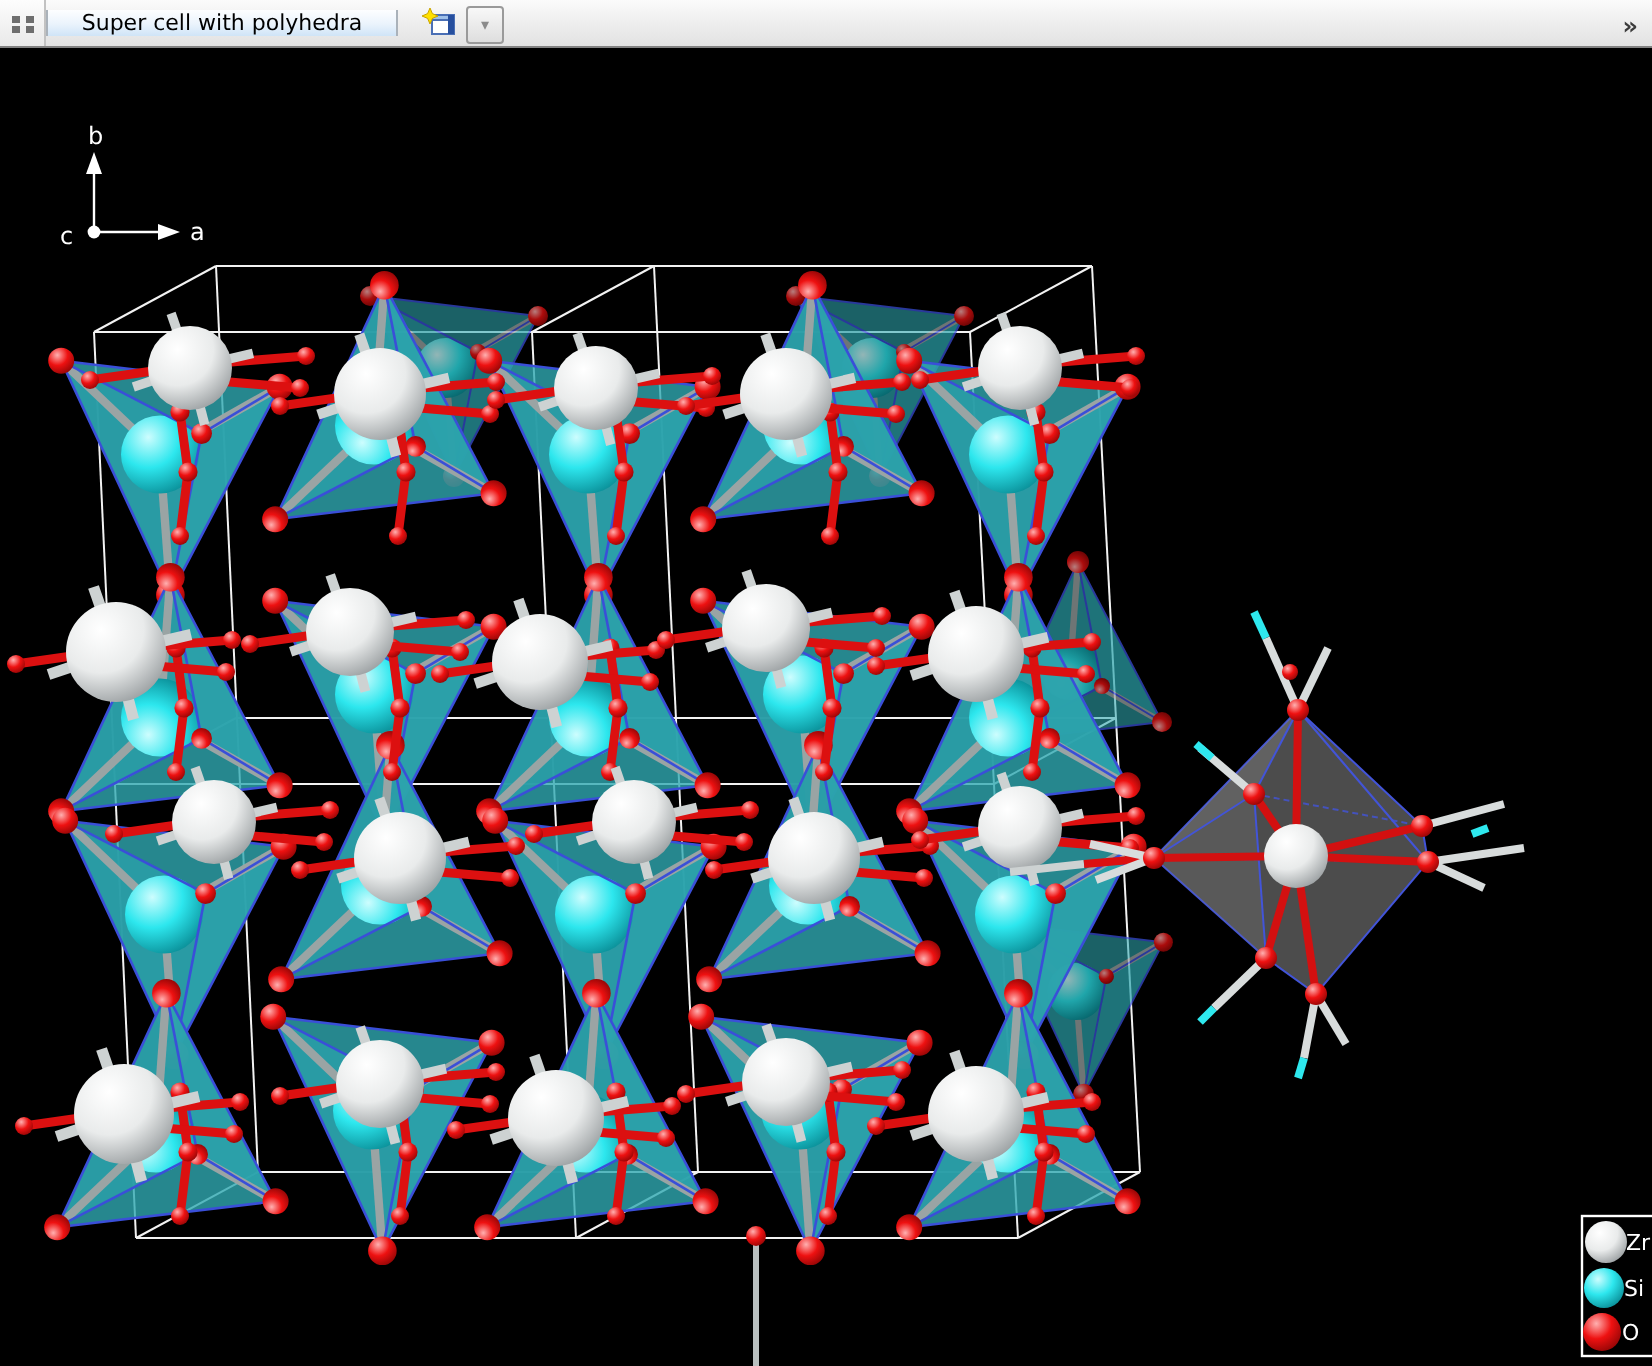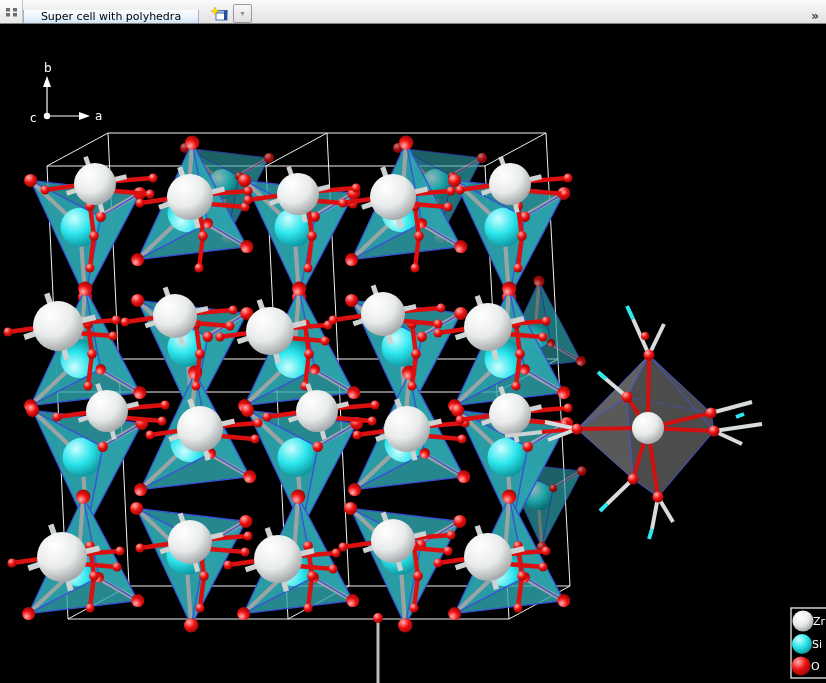--- a/index.html
+++ b/index.html
@@ -1,21 +1,21 @@
 <!DOCTYPE html>
 <html><head>
 <meta charset="utf-8">
 <style>
   html,body{margin:0;padding:0;background:#000;}
   .app{position:relative;width:826px;height:683px;overflow:hidden;
        font-family:"DejaVu Sans","Liberation Sans",sans-serif;background:#000;}
   
   .tabbar{position:absolute;top:0;left:0;width:826px;height:23px;
           background:linear-gradient(180deg,#fbfbfb 0%,#efefef 45%,#e2e2e2 100%);
-          border-bottom:1px solid #828282;display:flex;align-items:flex-end;}
+          border-bottom:1px solid #828282;display:flex;align-items:center;}
   .views-btn{width:22px;height:23px;display:flex;align-items:center;justify-content:center;
           background:linear-gradient(180deg,#fdfdfd,#e9e9e9);border-right:1px solid #c2c2c2;}
   .tab{width:174px;display:flex;align-items:center;justify-content:center;
        background:linear-gradient(180deg,#fdfeff 0%,#eaf3fc 55%,#cfe4f7 100%);
        border-left:1px solid #aab2ba;border-right:1px solid #aab2ba;
        font-size:11px;color:#000;}
   .toolgap{width:8px;}
   .newview{width:26px;display:flex;align-items:center;justify-content:center;}
   .newview-drop{width:17px;height:17px;margin-top:2px;display:flex;align-items:center;justify-content:center;
        border:1px solid #9a9a9a;border-radius:2px;

